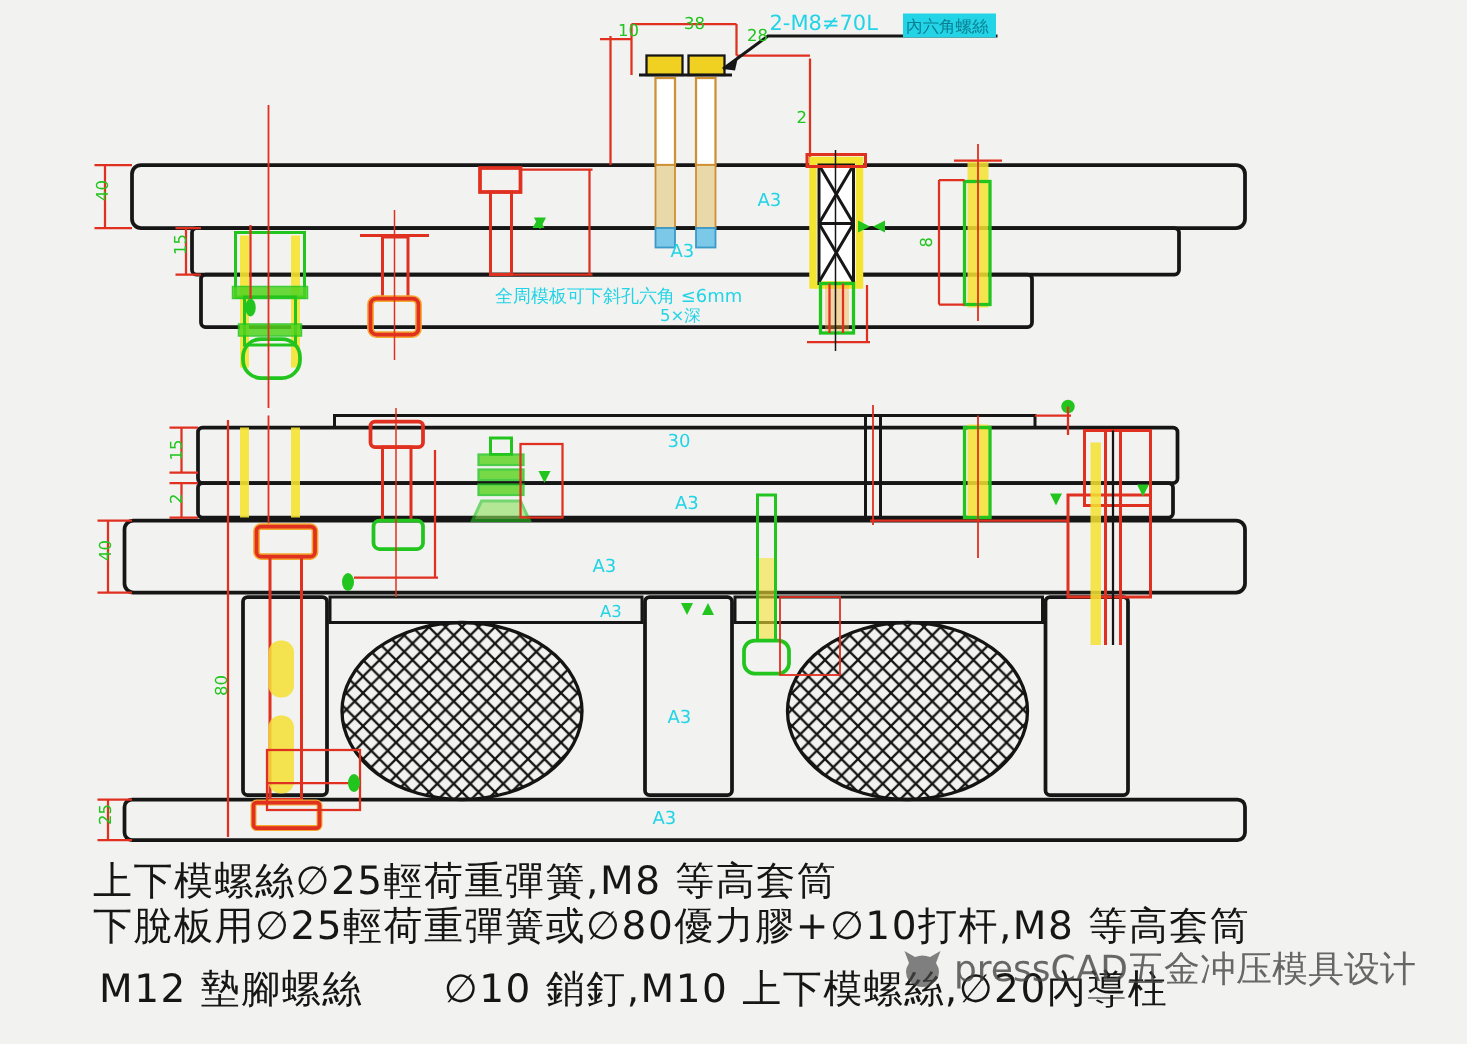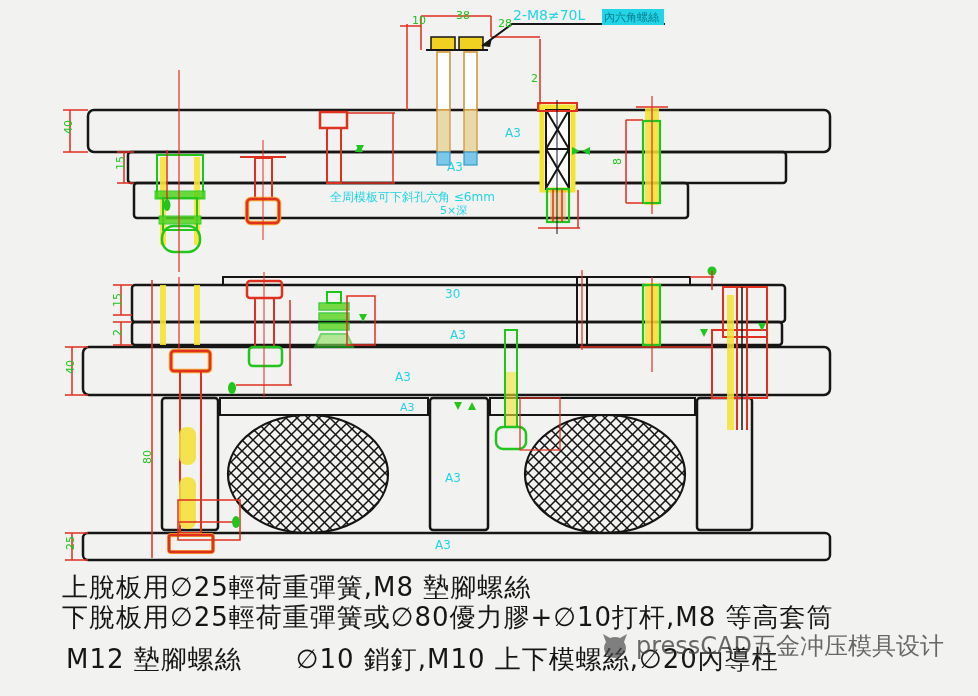--- a/index.html
+++ b/index.html
@@ -227,21 +227,21 @@
         <text x="621" y="165" fill="#22c51e" font-size="11" transform="rotate(-90 621 165)">8</text>
         <text x="121" y="307" fill="#22c51e" font-size="11" transform="rotate(-90 121 307)">15</text>
         <text x="121" y="336" fill="#22c51e" font-size="11" transform="rotate(-90 121 336)">2</text>
         <text x="74" y="374" fill="#22c51e" font-size="11" transform="rotate(-90 74 374)">40</text>
         <text x="151" y="464" fill="#22c51e" font-size="11" transform="rotate(-90 151 464)">80</text>
         <text x="74" y="550" fill="#22c51e" font-size="11" transform="rotate(-90 74 550)">25</text>
       </g>
 </svg>
 
 
-<div class="spec-line" id="spec1">上脫板用∅25輕荷重彈簧,M8 墊腳螺絲</div>
+<div class="spec-line" id="spec1">上下模螺絲∅25輕荷重彈簧,M8 等高套筒</div>
 <div class="spec-line" id="spec2">下脫板用∅25輕荷重彈簧或∅80優力膠+∅10打杆,M8 等高套筒</div>
 <div class="spec-line" id="spec3">M12 墊腳螺絲　　∅10 銷釘,M10 上下模螺絲,∅20內導柱</div>
 
 
 <div id="watermark">
   <svg id="wm-logo" viewBox="0 0 30 28">
     <path d="M6 10 L3 2 L10 6 Q15 4 20 6 L27 2 L24 10 Q28 16 24 22 Q15 30 6 22 Q2 16 6 10 Z" fill="#4a4a4a" opacity="0.85"></path>
   </svg>
   <span>pressCAD五金冲压模具设计</span>
 </div>

